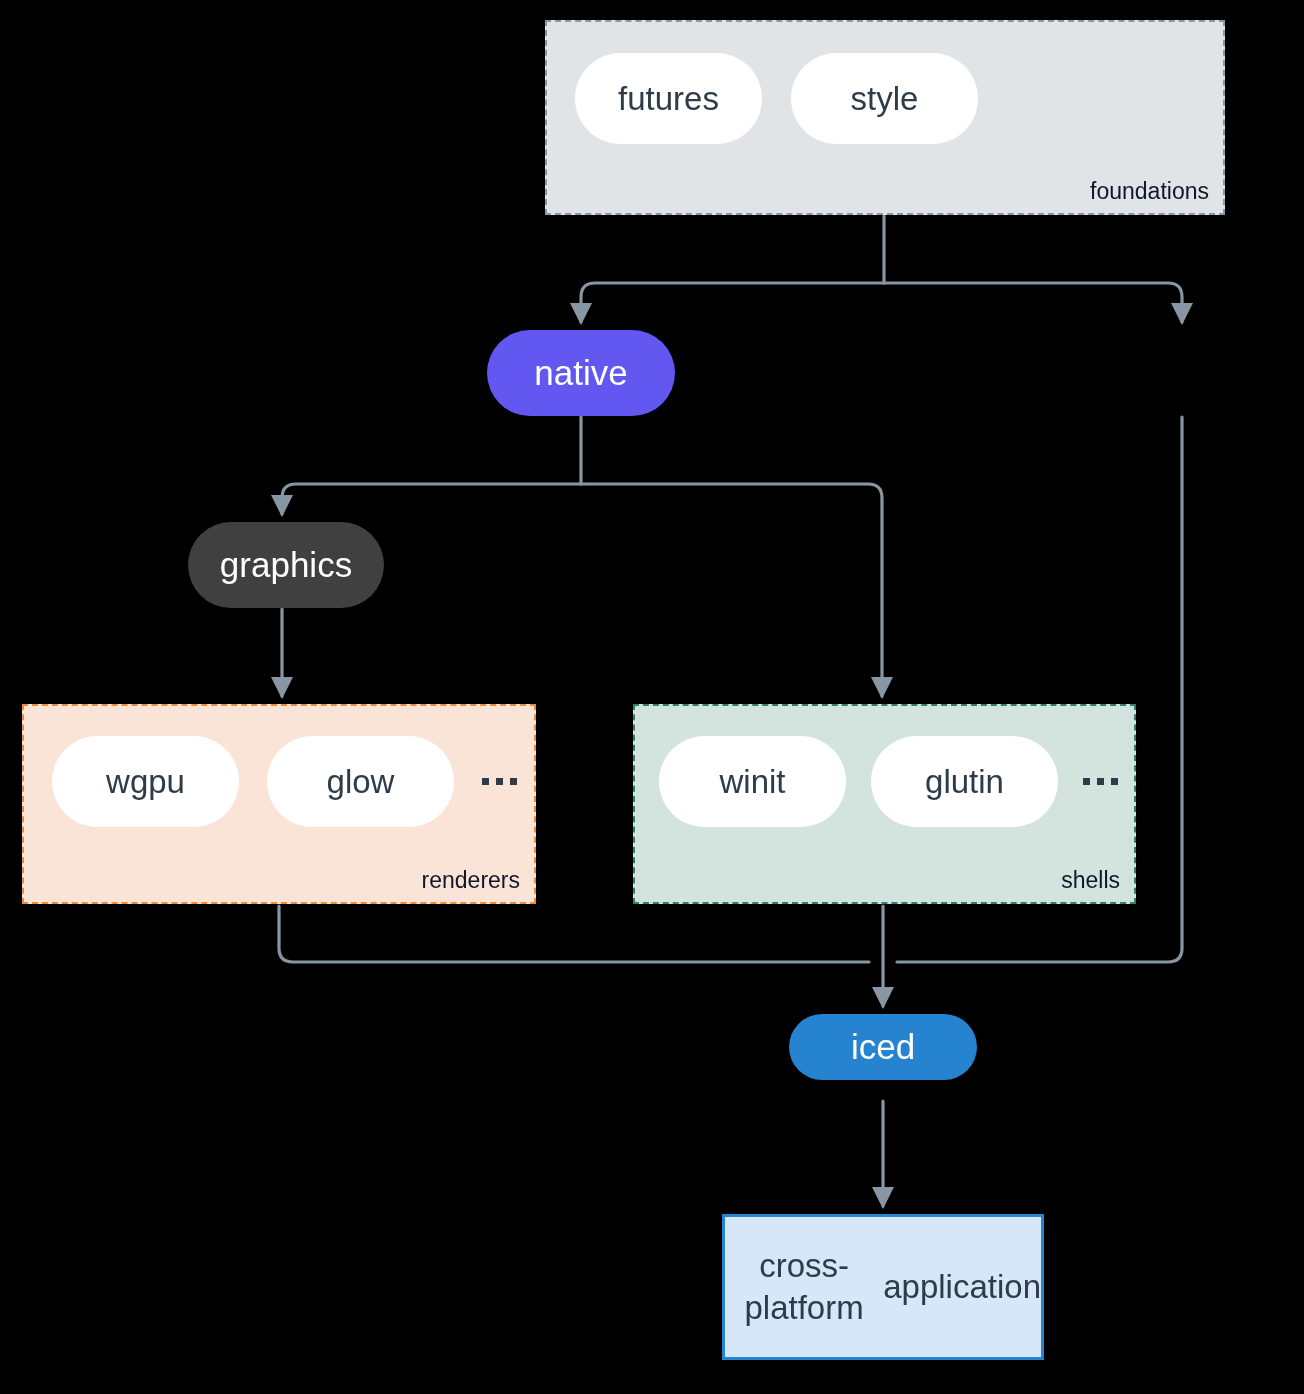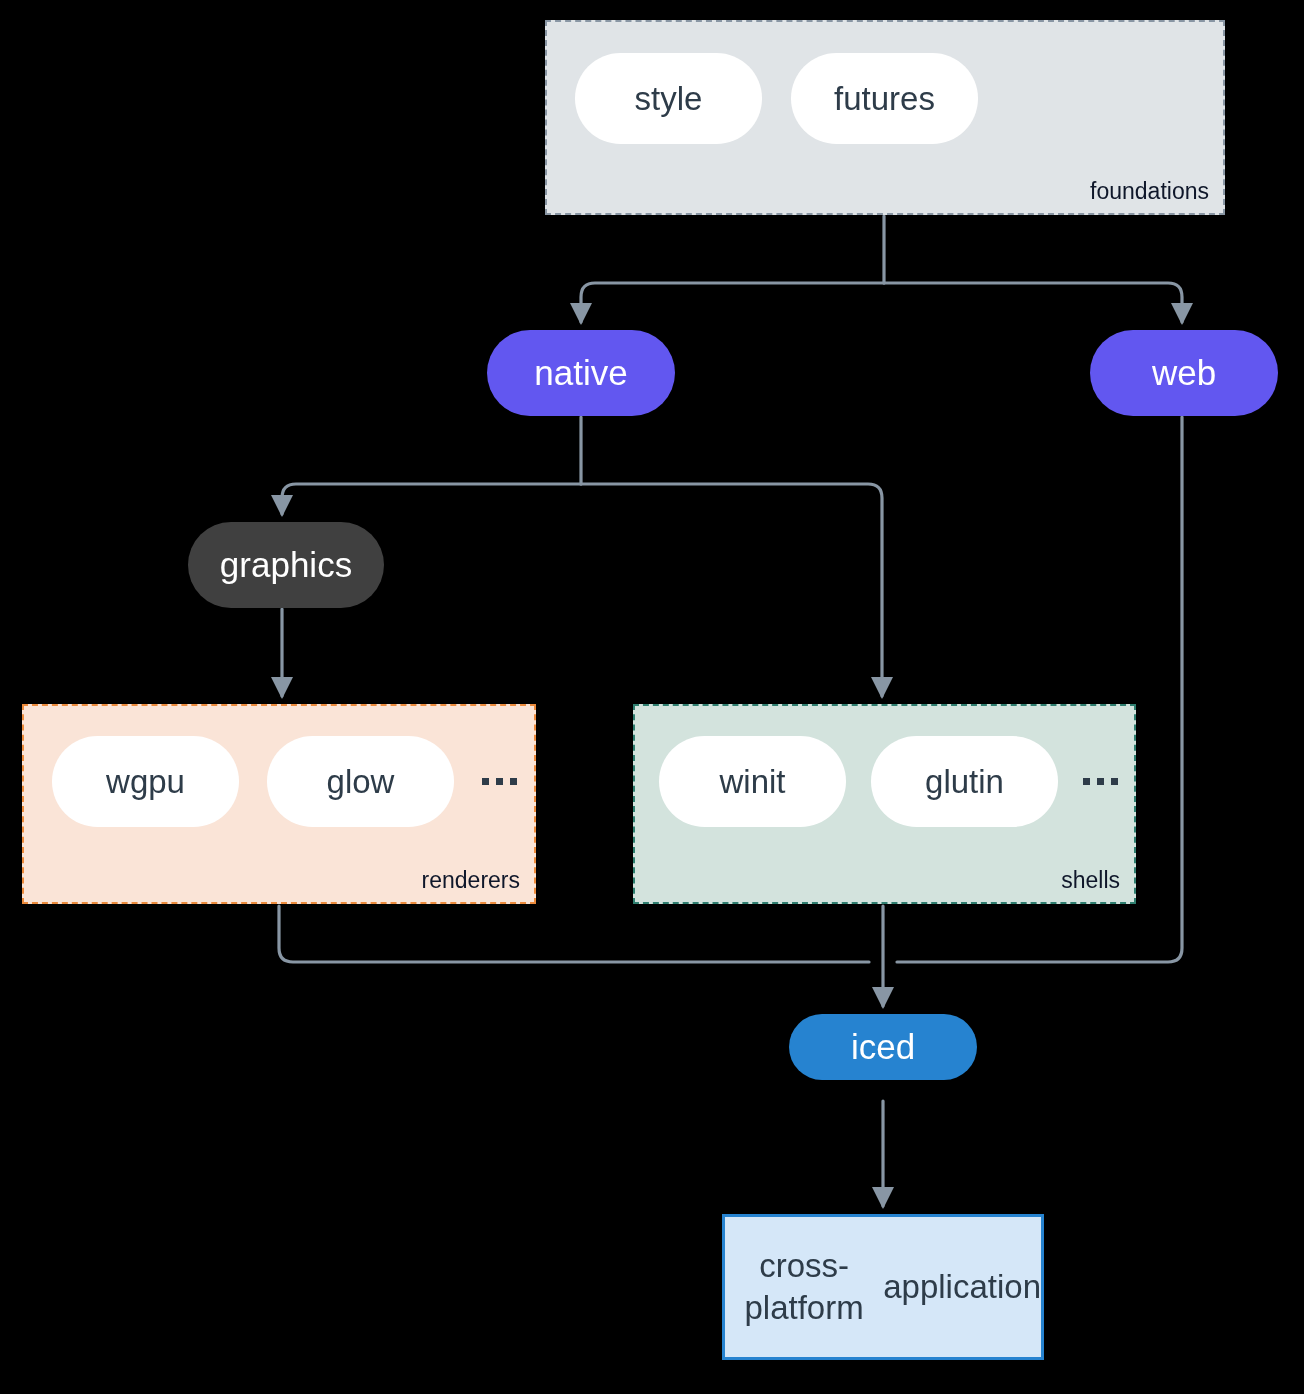--- a/index.html
+++ b/index.html
@@ -175,36 +175,33 @@
 
       <path d="M 883 906 L 883 1006" marker-end="url(#arrow)"></path>
 
       <path d="M 883 1101 L 883 1206" marker-end="url(#arrow)"></path>
     </g>
   </svg>
 
   <div class="cluster cluster-foundations">
     <div class="cluster-row" style="left:28px; top:31px; gap:29px;">
       <div class="pill-white" style="width:187px;height:91px;">
+        <span>futures</span>
+      </div>
+      <div class="pill-white" style="width:187px;height:91px;">
         <span>style</span>
-      </div>
-      <div class="pill-white" style="width:187px;height:91px;">
-        <span>futures</span>
       </div>
     </div>
     <div class="cluster-label">foundations</div>
   </div>
 
   <div class="node-pill node-native">
     <span>native</span>
   </div>
 
-  <div class="node-pill node-web">
-    <span>web</span>
-  </div>
 
   <div class="node-pill node-graphics">
     <span>graphics</span>
   </div>
 
   <div class="cluster cluster-renderers">
     <div class="cluster-row" style="left:28px; top:30px; gap:28px;">
       <div class="pill-white" style="width:187px;height:91px;">
         <span>wgpu</span>
       </div>

